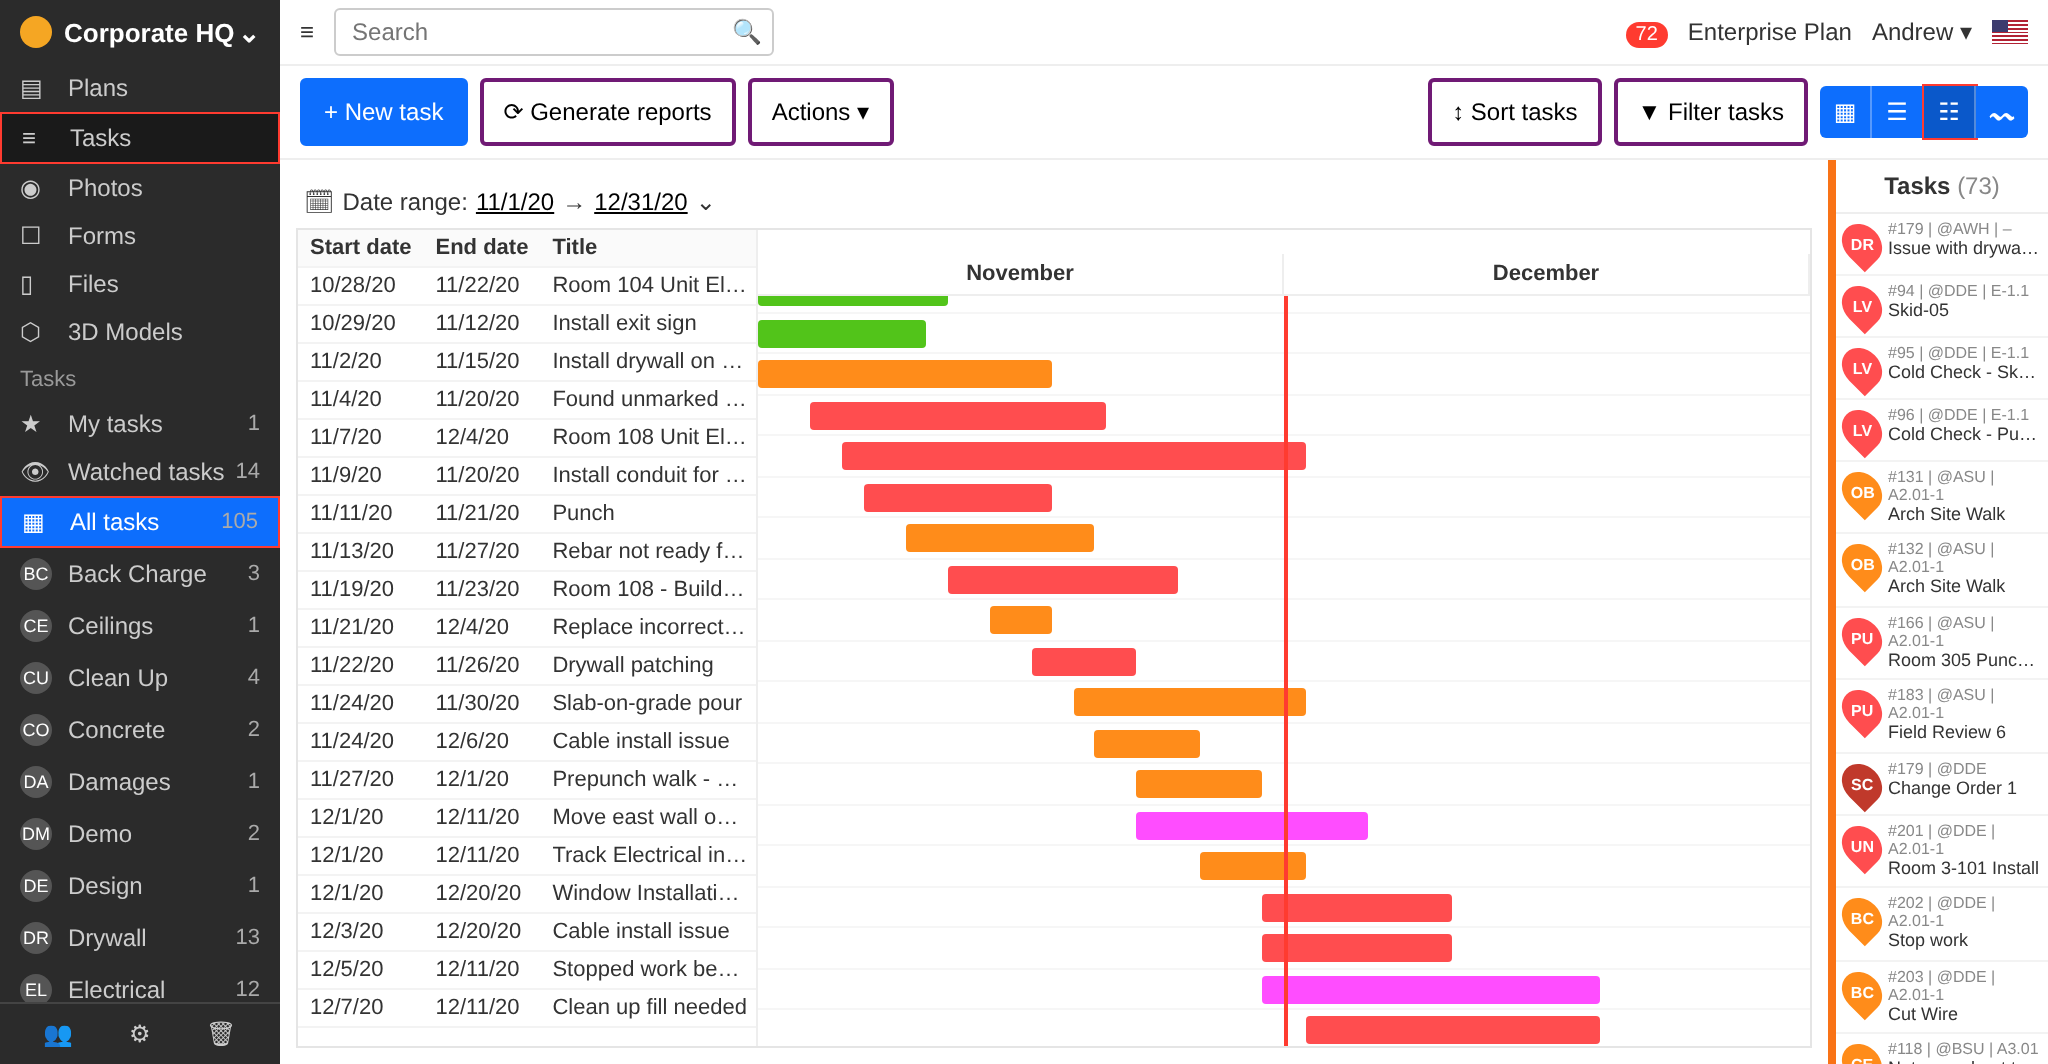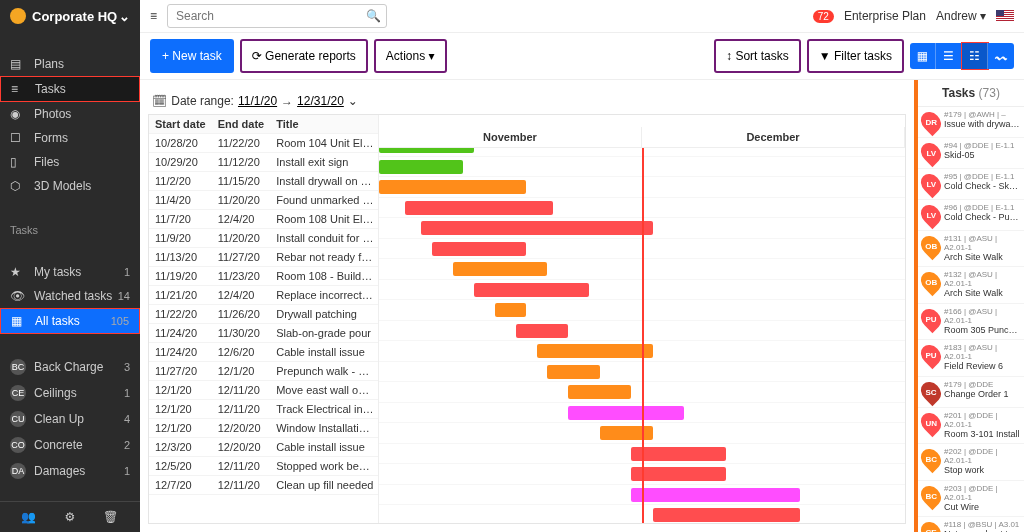--- a/index.html
+++ b/index.html
@@ -1,19 +1,19 @@
 <!DOCTYPE html>
 <html><head>
 <meta charset="utf-8">
 <style>
 * { box-sizing: border-box; margin: 0; padding: 0; font-family: -apple-system, Helvetica, Arial, sans-serif; }
 body { font-size: 12px; color: #333; background: #f5f5f5; width: 1024px; height: 532px; overflow: hidden; }
 .app { display: flex; height: 100%; }
 
-.sidebar { width: 140px; background: #2b2b2b; color: #ccc; display: flex; flex-direction: column; gap: 20px; }
+.sidebar { width: 140px; background: #2b2b2b; color: #ccc; display: flex; flex-direction: column; }
 .sidebar .org { display: flex; align-items: center; padding: 8px 10px; color: #fff; font-weight: 600; font-size: 13px; }
 .sidebar .org .chev { margin-left: auto; }
 .sidebar .group-title { padding: 6px 10px 4px; font-size: 11px; color: #999; }
 .sidebar .item { display: flex; align-items: center; padding: 5px 10px; cursor: pointer; font-size: 12px; }
 .sidebar .item.active { background: #1a1a1a; border: 1px solid #ff3b30; }
 .sidebar .item .ico { width: 16px; margin-right: 8px; font-size: 12px; }
 .sidebar .item .cnt { margin-left: auto; font-size: 11px; color: #aaa; }
 .sidebar .sub.active { background: #0d6efd; color: #fff; }
 .sidebar .sub .badge { display: flex; align-items: center; justify-content: center; width: 16px; height: 16px; border-radius: 50%; background: #555; color: #fff; font-size: 9px; margin-right: 8px; }
 .sidebar .footer { margin-top: auto; display: flex; justify-content: space-around; padding: 8px; border-top: 1px solid #444; }
@@ -259,20 +259,25 @@
                     <td class="sd">11/7/20</td>
                     <td class="ed">12/4/20</td>
                     <td class="title">Room 108 Unit Electrical</td>
                   </tr>
                   <tr>
                     <td class="sd">11/9/20</td>
                     <td class="ed">11/20/20</td>
                     <td class="title">Install conduit for EF-4 fan</td>
                   </tr>
                   <tr>
+                    <td class="sd">11/11/20</td>
+                    <td class="ed">11/21/20</td>
+                    <td class="title">Punch</td>
+                  </tr>
+                  <tr>
                     <td class="sd">11/13/20</td>
                     <td class="ed">11/27/20</td>
                     <td class="title">Rebar not ready for concrete</td>
                   </tr>
                   <tr>
                     <td class="sd">11/19/20</td>
                     <td class="ed">11/23/20</td>
                     <td class="title">Room 108 - Building 2 Inspecti…</td>
                   </tr>
                   <tr>

